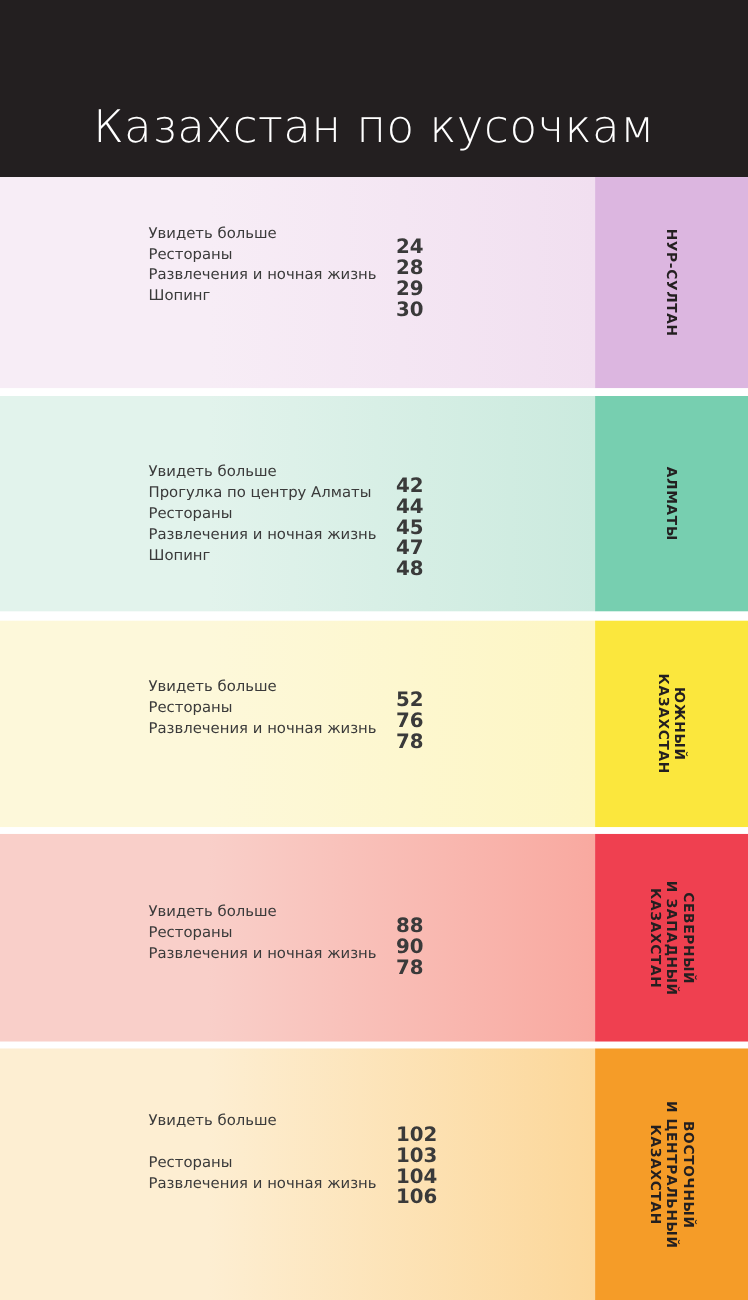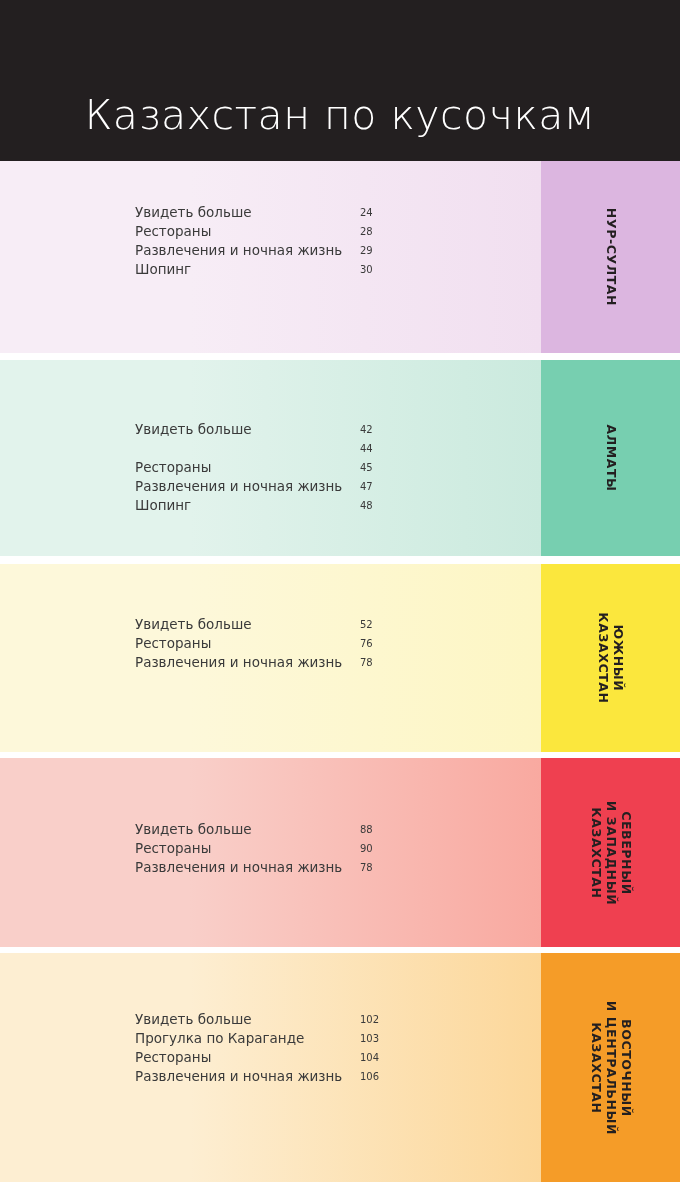--- a/index.html
+++ b/index.html
@@ -101,25 +101,25 @@
     top: 0;
     color: #3a3a3a;
     font-family: "DejaVu Sans", "Liberation Sans", sans-serif;
     font-size: 13.5px;
     font-weight: 400;
   }
   .toc-title.indented { left: 12px; }
   .toc-page {
     position: absolute;
     left: 225px;
-    top: 0;
+    top: 12px;
     color: #3a3a3a;
     font-family: "DejaVu Sans", "Liberation Sans", sans-serif;
-    font-size: 10px;
-    font-weight: 400;
+    font-size: 18px;
+    font-weight: 700;
   }
 </style>
 </head>
 <body>
 
 <div id="page">
 
   <div class="header">
     <div class="header-title">Казахстан по кусочкам</div>
   </div>
@@ -189,20 +189,21 @@
         <span class="toc-title">Шопинг</span>
         <span class="toc-page">30</span>
       </div>
     </div>
     <div class="toc" style="top: 420px;">
       <div class="toc-row">
         <span class="toc-title">Увидеть больше</span>
         <span class="toc-page">42</span>
       </div>
       <div class="toc-row">
+        <span class="toc-title">Прогулка по центру Алматы</span>
         <span class="toc-page">44</span>
       </div>
       <div class="toc-row">
         <span class="toc-title">Рестораны</span>
         <span class="toc-page">45</span>
       </div>
       <div class="toc-row">
         <span class="toc-title">Развлечения и ночная жизнь</span>
         <span class="toc-page">47</span>
       </div>
@@ -238,21 +239,20 @@
         <span class="toc-title">Развлечения и ночная жизнь</span>
         <span class="toc-page">78</span>
       </div>
     </div>
     <div class="toc" style="top: 1010px;">
       <div class="toc-row">
         <span class="toc-title">Увидеть больше</span>
         <span class="toc-page">102</span>
       </div>
       <div class="toc-row">
-        <span class="toc-title">Прогулка по Караганде</span>
         <span class="toc-page">103</span>
       </div>
       <div class="toc-row">
         <span class="toc-title">Рестораны</span>
         <span class="toc-page">104</span>
       </div>
       <div class="toc-row">
         <span class="toc-title">Развлечения и ночная жизнь</span>
         <span class="toc-page">106</span>
       </div>

